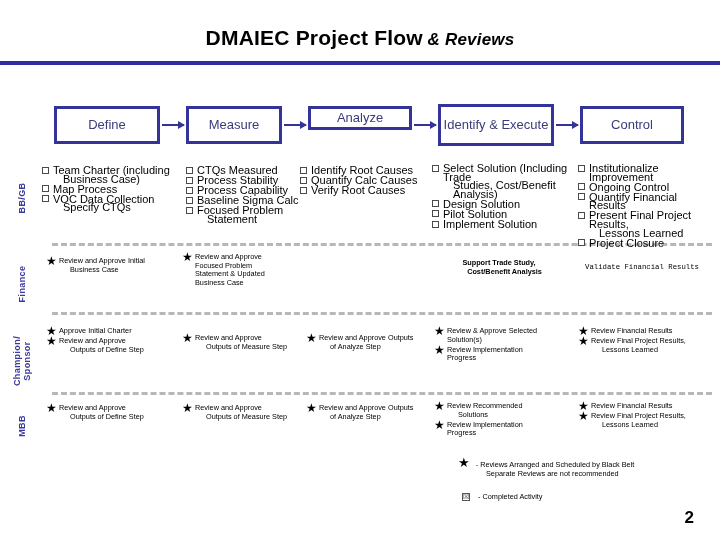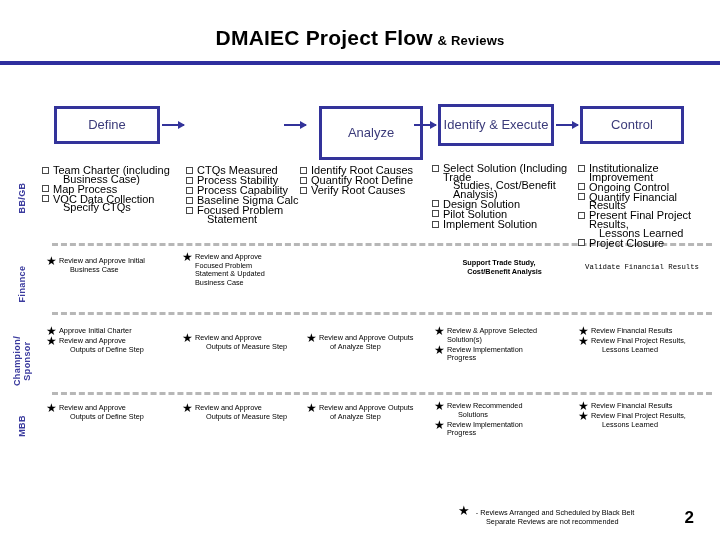--- a/index.html
+++ b/index.html
@@ -9,21 +9,21 @@
     position:relative;overflow:hidden;
   }
   .slide{position:absolute;inset:0;}
 
   
   .title{
     position:absolute;left:0;top:26px;width:720px;text-align:center;
     color:#000;font-weight:bold;letter-spacing:.2px;white-space:nowrap;
   }
   .title .big{font-size:21px;}
-  .title .small{font-size:13px;}
+  .title .small{font-size:17px;font-style:italic;}
   .title-rule{
     position:absolute;left:0;top:61px;width:720px;height:4px;background:#2e2e9e;
   }
 
   
   .phasebox{
     position:absolute;box-sizing:border-box;
     border:3px solid #33339a;background:#ffffff;
     display:flex;align-items:center;justify-content:center;text-align:center;
     color:#3b3b7a;font-size:13px;line-height:14px;
@@ -69,21 +69,21 @@
     position:absolute;left:0;top:-1px;width:11px;height:11px;
     color:#000;font-size:12px;line-height:11px;
   }
   .plain{
     position:relative;display:block;font-size:7.3px;line-height:8.6px;color:#000;
     text-align:center;
   }
   .ind{display:block;padding-left:11px;}
 
   
-  .legend{position:absolute;font-size:7.3px;line-height:9px;color:#000;margin-top:48px;}
+  .legend{position:absolute;font-size:7.3px;line-height:9px;color:#000;}
   .legend .star{font-size:13px;line-height:10px;}
   .legend-box{
     display:inline-block;width:8px;height:8px;border:1.2px solid #555;
     box-sizing:border-box;text-align:center;font-size:7px;line-height:6px;color:#333;
     vertical-align:middle;
   }
   .pagenum{
     position:absolute;right:26px;bottom:12px;font-size:17px;font-weight:bold;color:#000;
   }
 </style>
@@ -96,23 +96,26 @@
     <span class="big">DMAIEC Project Flow</span>
     <span class="small">&amp; Reviews</span>
   </div>
   <div class="title-rule"></div>
 
   <div class="phasebox" style="left:54px;top:106px;width:106px;height:38px;">
     <span>Define</span>
   </div>
   <div class="arrow" style="left:162px;top:124px;width:22px;"></div>
 
+  <div class="phasebox" style="left:186px;top:106px;width:96px;height:38px;">
+    <span>Measure</span>
+  </div>
   <div class="arrow" style="left:284px;top:124px;width:22px;"></div>
 
-  <div class="phasebox" style="left:308px;top:106px;width:104px;height:54px;margin-left:11px;">
+  <div class="phasebox" style="left:308px;top:106px;width:104px;height:24px;">
     <span>Analyze</span>
   </div>
   <div class="arrow" style="left:414px;top:124px;width:22px;"></div>
 
   <div class="phasebox" style="left:438px;top:104px;width:116px;height:42px;">
     <span>Identify &amp; Execute</span>
   </div>
   <div class="arrow" style="left:556px;top:124px;width:22px;"></div>
 
   <div class="phasebox" style="left:580px;top:106px;width:104px;height:38px;">
@@ -169,21 +172,21 @@
     </span>
   </div>
 
   <div class="colgroup" style="left:300px;top:166px;width:120px;">
     <span class="item">
       <span class="cb"></span>
       <span>Identify Root Causes</span>
     </span>
     <span class="item">
       <span class="cb"></span>
-      <span>Quantify Root Define</span>
+      <span>Quantify Calc Causes</span>
     </span>
     <span class="item">
       <span class="cb"></span>
       <span>Verify Root Causes</span>
     </span>
   </div>
 
   <div class="colgroup" style="left:432px;top:164px;width:146px;">
     <span class="item">
       <span class="cb"></span>

